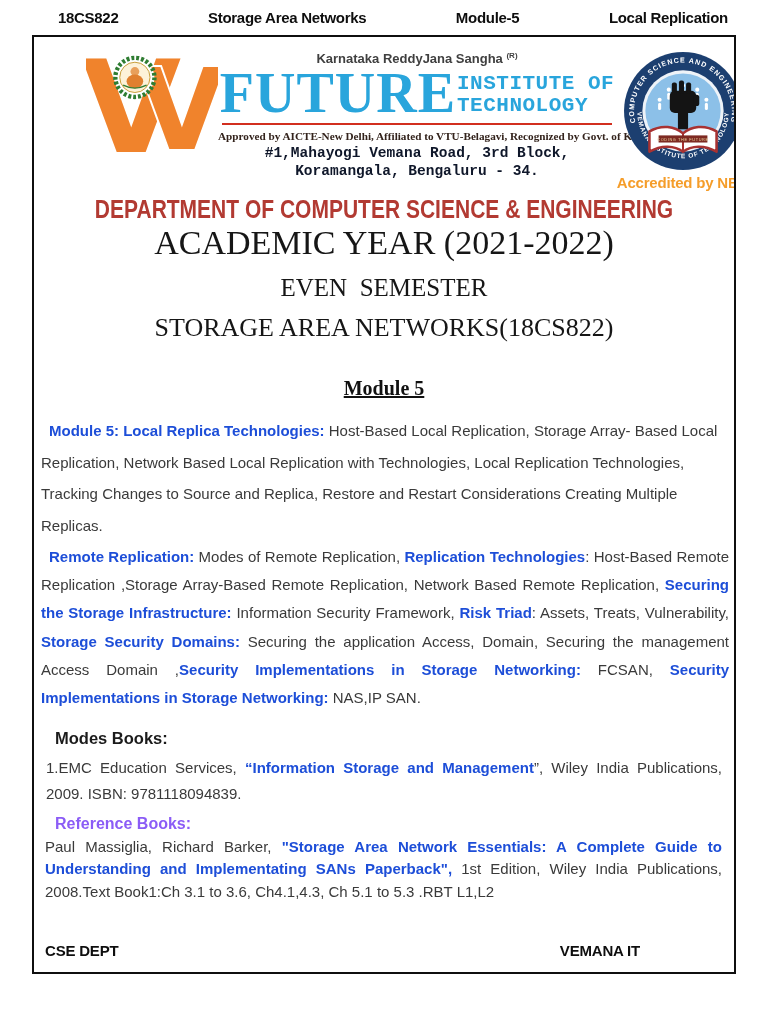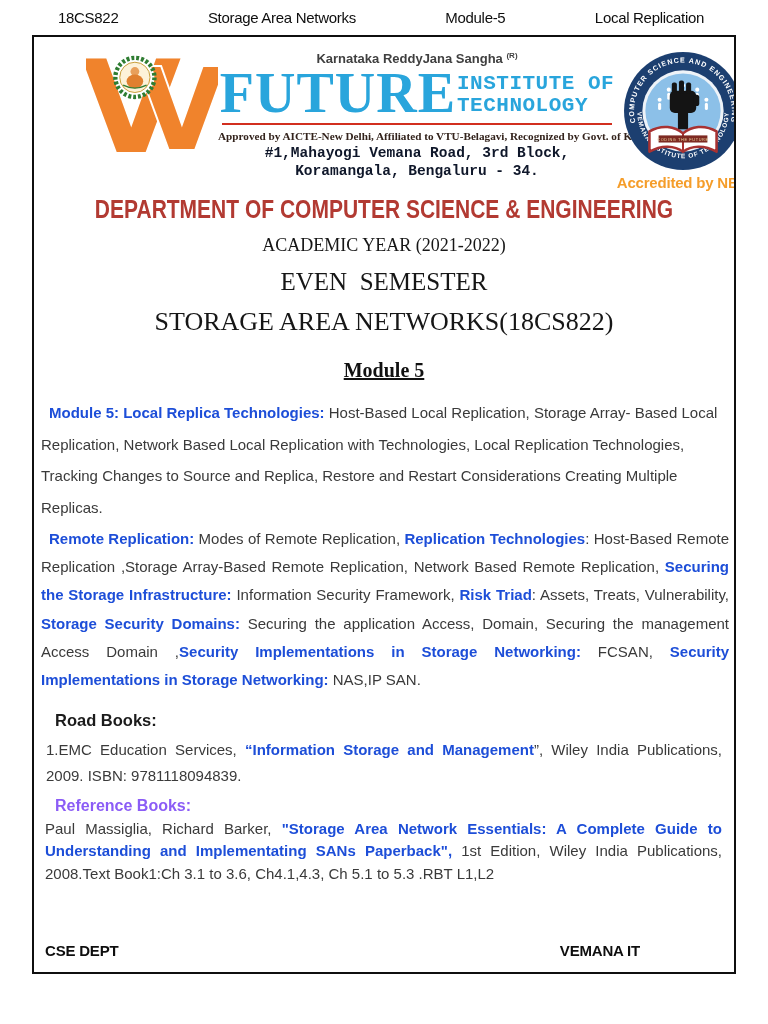--- a/index.html
+++ b/index.html
@@ -3,22 +3,22 @@
 <meta charset="utf-8">
 <style>
   html,body{margin:0;padding:0;}
   body{
     width:768px;height:1024px;background:#ffffff;overflow:hidden;
     font-family:"Liberation Sans","DejaVu Sans",sans-serif;color:#3a3a3a;
   }
   
   .doc-header{
     display:flex;justify-content:space-between;align-items:flex-start;
-    padding:9px 64px 0 58px;height:33px;box-sizing:border-box;
-    font-weight:normal;font-size:15px;color:#0e0e0e;letter-spacing:-0.3px;
+    padding:9px 40px 0 58px;height:33px;box-sizing:border-box;
+    font-weight:bold;font-size:15px;color:#0e0e0e;letter-spacing:-0.3px;
   }
   
   .page-box{
     margin:2px 32px 0 32px;border:2px solid #0f0f0f;height:939px;
     box-sizing:border-box;display:flex;flex-direction:column;overflow:hidden;
   }
   
   .logo-row{display:flex;justify-content:space-between;align-items:flex-start;margin-top:13px;padding:0 14px 0 52px;}
   .v-logo{width:132px;height:112px;flex:0 0 auto;}
   .center-block{width:398px;text-align:center;flex:0 0 auto;margin-top:2px;}
@@ -31,25 +31,25 @@
   .red-rule{height:2px;background:#d22f1f;border:none;margin:4px 4px 4px 4px;}
   .approval-line{font-family:"Liberation Serif",serif;font-weight:bold;font-size:11.2px;color:#33231c;white-space:nowrap;line-height:1.25;}
   .address-line{font-family:Liberation Mono, monospace;font-weight:bold;font-size:14.5px;color:#0f172a;margin-top:2px;line-height:1.2;}
   .emblem-col{width:134px;text-align:center;flex:0 0 auto;}
   .emblem-col svg{width:122px;height:122px;}
   .nba-line{color:#f59d2a;font-weight:bold;font-size:15px;letter-spacing:-0.2px;margin-top:-2px;}
   
   .dept-title{text-align:center;font-weight:bold;font-size:25px;color:#b23a32;margin-top:4px;
               transform:scaleX(0.84);transform-origin:center;white-space:nowrap;letter-spacing:0;}
   .serif-title{text-align:center;font-family:"Liberation Serif",serif;color:#161616;}
-  .academic-title{font-size:18px;margin-top:11px;}
+  .academic-title{font-size:34px;}
   .semester-title{font-size:25px;margin-top:12px;white-space:pre;}
   .course-title{font-size:26px;margin-top:11px;}
   .module-head{text-align:center;font-family:"Liberation Serif",serif;font-weight:bold;font-size:20px;
-               color:#111;text-decoration:underline;margin-top:22px;}
+               color:#111;text-decoration:underline;margin-top:34px;}
   
   .para{font-size:15px;color:#3a3a3a;}
   .bseg{font-weight:bold;color:#1d4ed8;}
   .para-1{margin:15px 4px 0 7px;line-height:2.1;text-align:left;text-indent:8px;}
   .para-2{margin:2px 5px 0 7px;line-height:1.88;text-align:justify;text-indent:8px;}
   
   .books-head{font-weight:bold;font-size:16.5px;color:#1b1b1b;margin:17px 0 0 21px;}
   .tb-para{margin:7px 12px 0 12px;line-height:1.7;text-align:justify;}
   .ref-head{font-weight:bold;font-size:16px;color:#8b5cf6;margin:9px 0 0 21px;}
   .ref-para{margin:3px 12px 0 11px;line-height:1.48;text-align:justify;}
@@ -152,21 +152,21 @@
 
   <div class="dept-title">DEPARTMENT OF COMPUTER SCIENCE &amp; ENGINEERING</div>
   <div class="serif-title academic-title">ACADEMIC YEAR (2021-2022)</div>
   <div class="serif-title semester-title">EVEN  SEMESTER</div>
   <div class="serif-title course-title">STORAGE AREA NETWORKS(18CS822)</div>
   <div class="module-head">Module 5</div>
 
   <p class="para para-1"><span class="bseg">Module 5: Local Replica Technologies:</span><span> Host-Based Local Replication, Storage Array- Based Local Replication, Network Based Local Replication with Technologies, Local Replication Technologies, Tracking Changes to Source and Replica, Restore and Restart  Considerations Creating Multiple Replicas.</span></p>
   <p class="para para-2"><span class="bseg">Remote Replication:</span><span> Modes of Remote Replication, </span><span class="bseg">Replication Technologies</span><span>: Host-Based Remote Replication ,Storage Array-Based Remote Replication, Network Based Remote Replication, </span><span class="bseg">Securing the Storage Infrastructure:</span><span> Information Security Framework, </span><span class="bseg">Risk Triad</span><span>: Assets, Treats, Vulnerability, </span><span class="bseg">Storage Security Domains:</span><span> Securing the application Access, Domain, Securing the management Access Domain ,</span><span class="bseg">Security Implementations in Storage Networking:</span><span> FCSAN, </span><span class="bseg">Security Implementations in Storage Networking:</span><span> NAS,IP SAN.</span></p>
 
-  <div class="books-head">Road Books:</div>
+  <div class="books-head">Modes Books:</div>
   <p class="para tb-para"><span>1.EMC Education Services, </span><span class="bseg">“Information Storage and Management</span><span>”, Wiley India Publications, 2009. ISBN: 9781118094839.</span></p>
   <div class="ref-head">Reference Books:</div>
   <p class="para ref-para"><span>Paul Massiglia, Richard Barker, </span><span class="bseg">"Storage Area Network Essentials: A Complete Guide to Understanding and Implementating SANs Paperback",</span><span> 1st Edition, Wiley India Publications, 2008.Text Book1:Ch 3.1 to 3.6, Ch4.1,4.3, Ch 5.1 to 5.3 .RBT L1,L2</span></p>
 
   <div class="footer-row">
     <span>CSE DEPT</span>
     <span>VEMANA IT</span>
   </div>
 </div>
 

